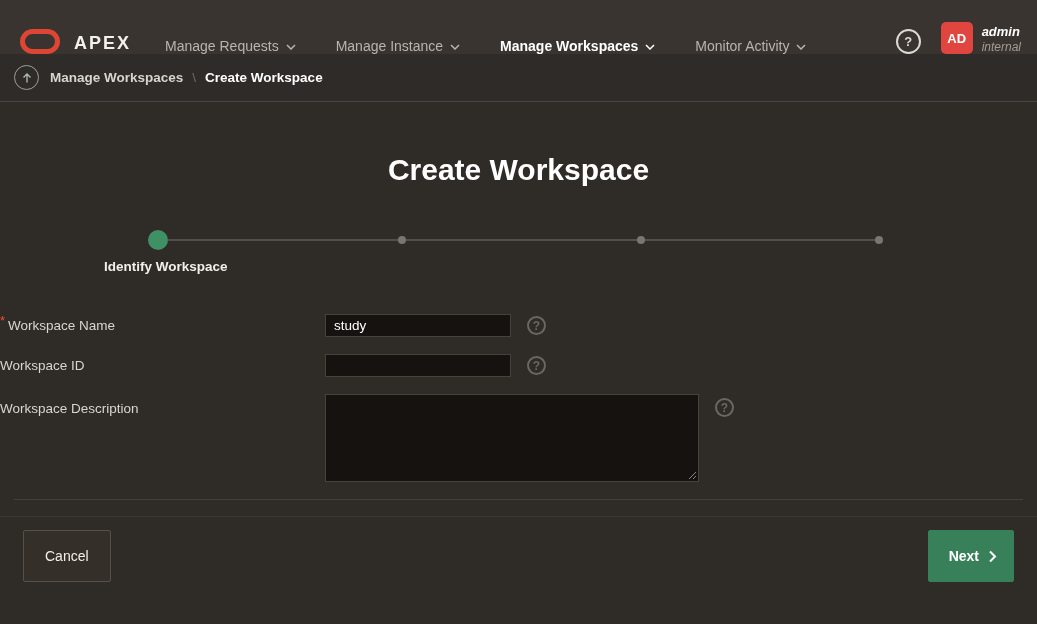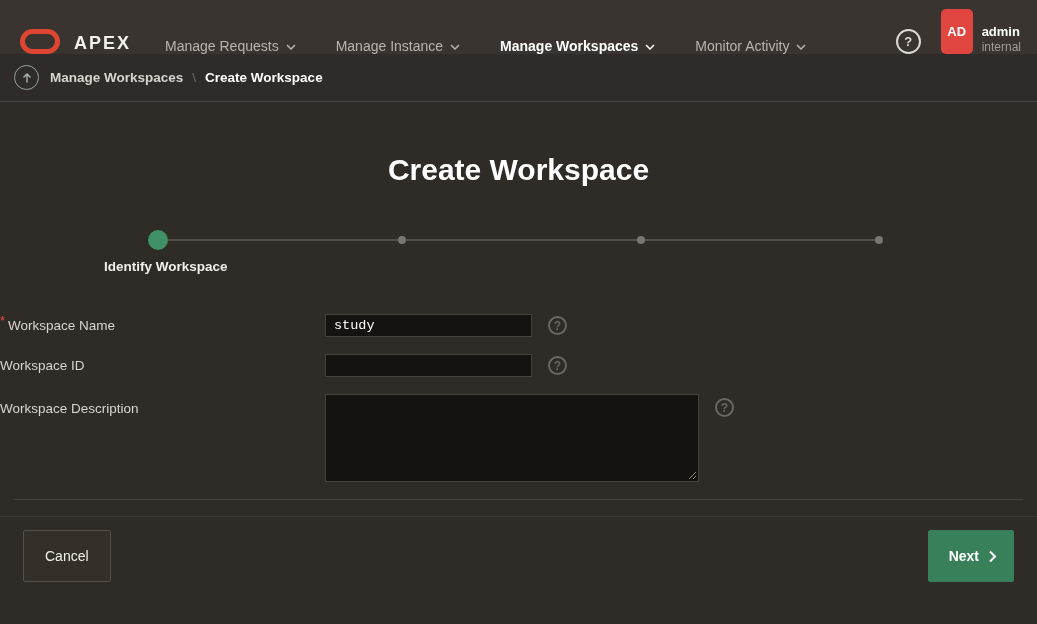--- a/index.html
+++ b/index.html
@@ -46,29 +46,29 @@
     width: 25px; height: 25px;
     border: 2px solid #DDD9D3;
     border-radius: 50%;
     color: #DDD9D3;
     font-size: 13px; font-weight: bold;
     display: flex; align-items: center; justify-content: center;
     cursor: pointer;
     margin-right: 20px;
   }
   .avatar {
-    width: 32px; height: 45px;
+    width: 32px; height: 32px;
     background: #E0453F;
     border-radius: 5px;
     color: #fff; font-size: 13px; font-weight: bold;
     display: flex; align-items: center; justify-content: center;
     margin-right: 9px;
     cursor: pointer;
   }
-  .user-meta { line-height: 1.2; }
+  .user-meta { line-height: 1.2; font-style: italic; }
   .user-name { font-size: 13px; font-weight: bold; color: #FFFFFF; }
   .user-org  { font-size: 12px; color: #A19C96; }
 
   
   .breadcrumb-bar {
     height: 48px;
     background: #2F2B28;
     border-bottom: 1px solid #4A4540;
     display: flex; align-items: center;
     padding: 0 14px;
@@ -128,25 +128,25 @@
   }
   .form-row.top .label-col { line-height: 16px; padding-top: 7px; }
   .required-marker {
     color: #E8503A; font-size: 13px;
     position: relative; top: -5px;
     margin-right: 3px;
   }
   .input-col { margin-left: 15px; display: flex; align-items: center; }
   .form-row.top .input-col { align-items: flex-start; }
   .text-input {
-    width: 207px; height: 23px;
+    width: 186px; height: 23px;
     background: #151210;
     border: 1px solid #474239;
     color: #FFFFFF;
-    font-family: Liberation Mono, monospace;
+    font-family: Liberation Sans, sans-serif;
     font-size: 13.5px;
     padding: 0 8px;
     outline: none;
   }
   .textarea-wrap { position: relative; }
   .text-area {
     width: 374px; height: 88px;
     background: #151210;
     border: 1px solid #474239;
     color: #FFFFFF;

